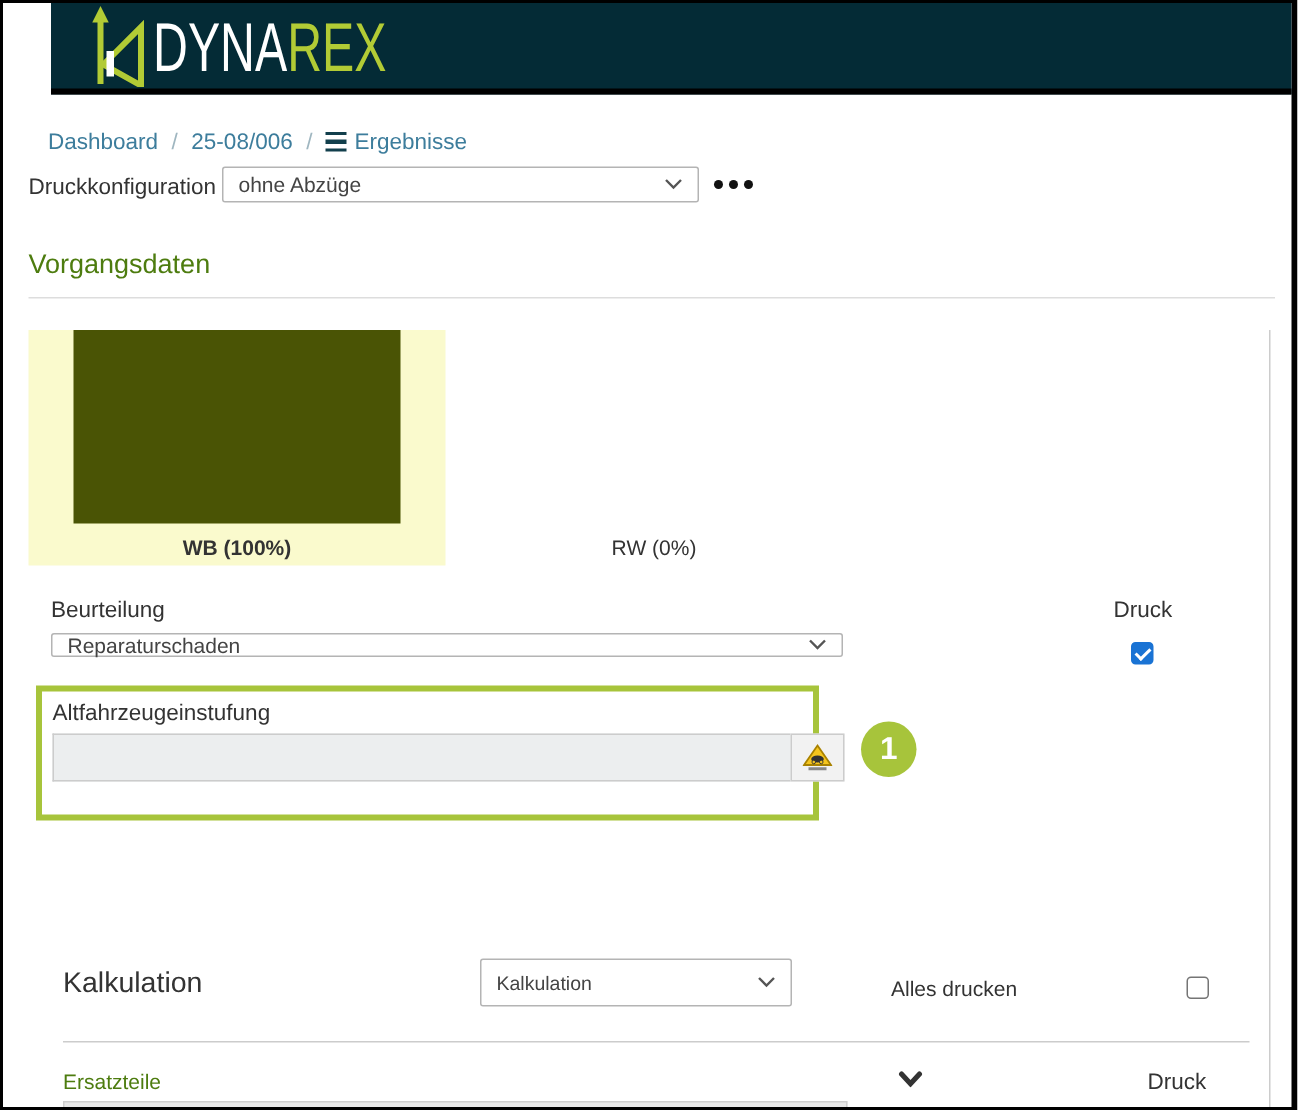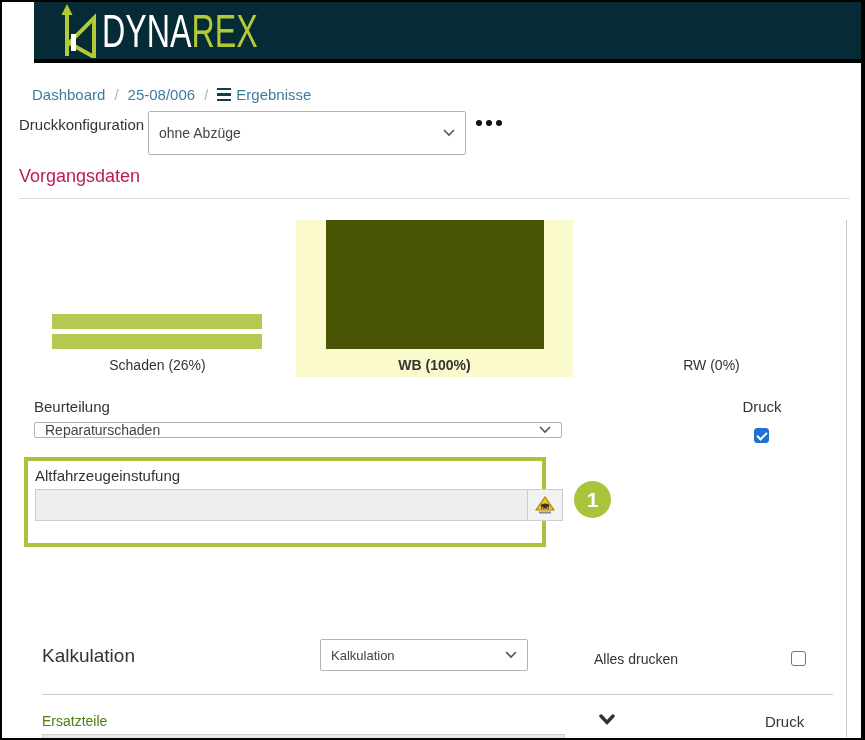--- a/index.html
+++ b/index.html
@@ -41,28 +41,28 @@
   .crumb-current { display:flex; align-items:center; color:#3d7d9c; }
 
   
   .printcfg-label { position:absolute; left:17px; top:114px; font-size:15px; color:#333; }
   .select {
     background:#fff; border:1px solid #b4b4b4; border-radius:2px;
     display:flex; align-items:center; justify-content:space-between;
     font-size:14px; color:#444; padding:0 10px; cursor:pointer;
   }
   .select .chev { flex:0 0 auto; }
-  .printcfg-select { position:absolute; left:146px; top:109px; width:318px; height:44px; }
+  .printcfg-select { position:absolute; left:146px; top:109px; width:318px; height:24px; }
   .dots-button {
     position:absolute; left:474px; top:118px; display:flex; gap:4px; cursor:pointer;
   }
   .dots-button i { width:6px; height:6px; border-radius:50%; background:#111; }
 
   
-  .section-title { position:absolute; left:17px; top:164px; font-size:18px; font-weight:400; color:#be185d; }
+  .section-title { position:absolute; left:17px; top:164px; font-size:18px; font-weight:400; color:#4d7c0f; }
   .section-rule { position:absolute; left:17px; top:196px; width:831px; height:0; border-top:1px solid #ddd; }
 
   
   .chart { position:absolute; left:17px; top:218px; width:831px; height:157px; display:flex; }
   .chart-cell { width:278px; height:157px; position:relative; }
   .fill-area {
     position:absolute; left:50%; transform:translateX(-50%);
     bottom:28px; width:210px; height:129px;
     display:flex; flex-direction:column; justify-content:flex-end; gap:5px;
   }
@@ -180,27 +180,20 @@
   <div class="dots-button">
       <i></i>
       <i></i>
       <i></i>
     </div>
 
   <h2 class="section-title">Vorgangsdaten</h2>
   <div class="section-rule"></div>
 
   <div class="chart">
-    <div class="chart-cell">
-      <div class="fill-area">
-          <div class="stripe" style="background: rgb(181, 202, 82);"></div>
-          <div class="stripe" style="background: rgb(181, 202, 82);"></div>
-        </div>
-      <div class="chart-label">Schaden (26%)</div>
-    </div>
     <div class="chart-cell highlighted" style="background: rgb(250, 250, 205); padding-left: 24px;">
       <div class="fill-area">
           <div class="solid-block" style="height: 129px; background: rgb(74, 84, 5);"></div>
         </div>
       <div class="chart-label">WB (100%)</div>
     </div>
     <div class="chart-cell">
       <div class="fill-area"></div>
       <div class="chart-label">RW (0%)</div>
     </div>

